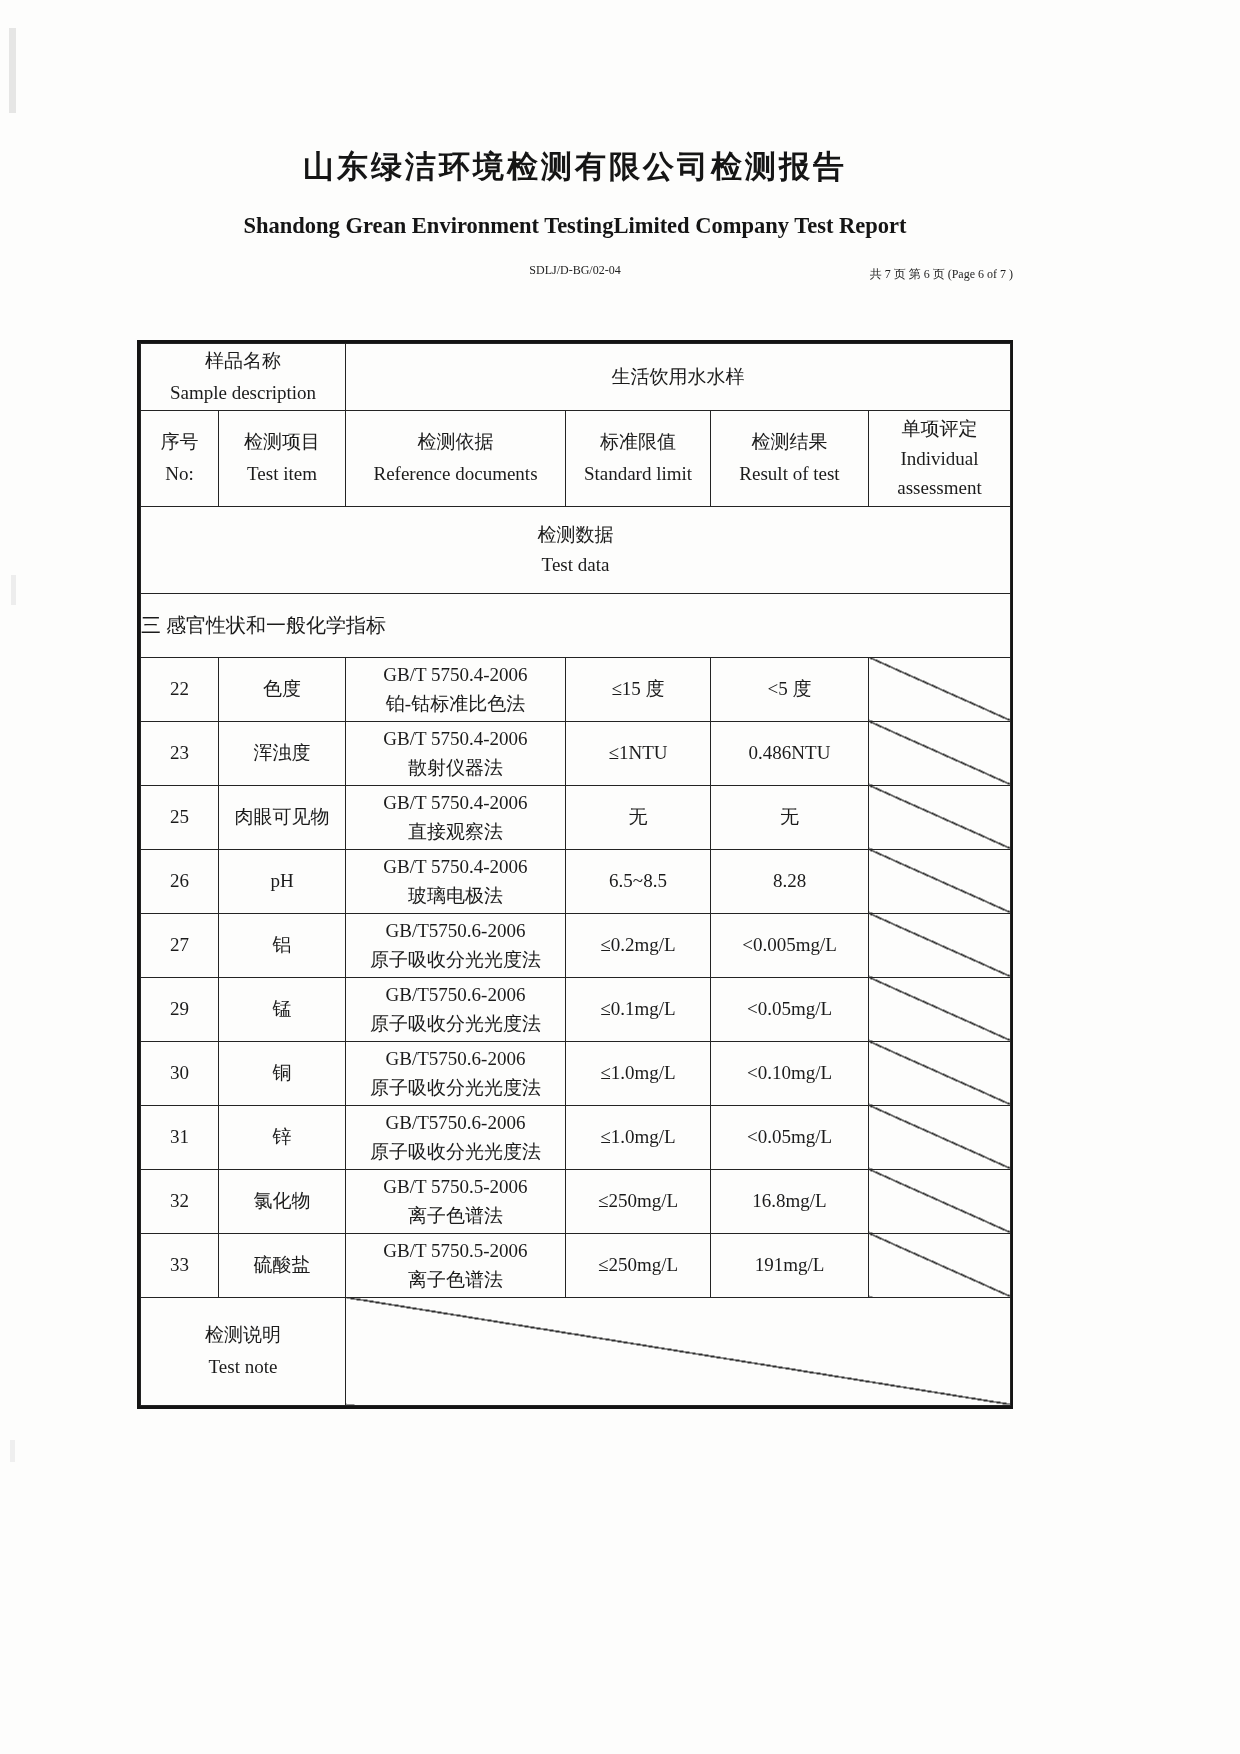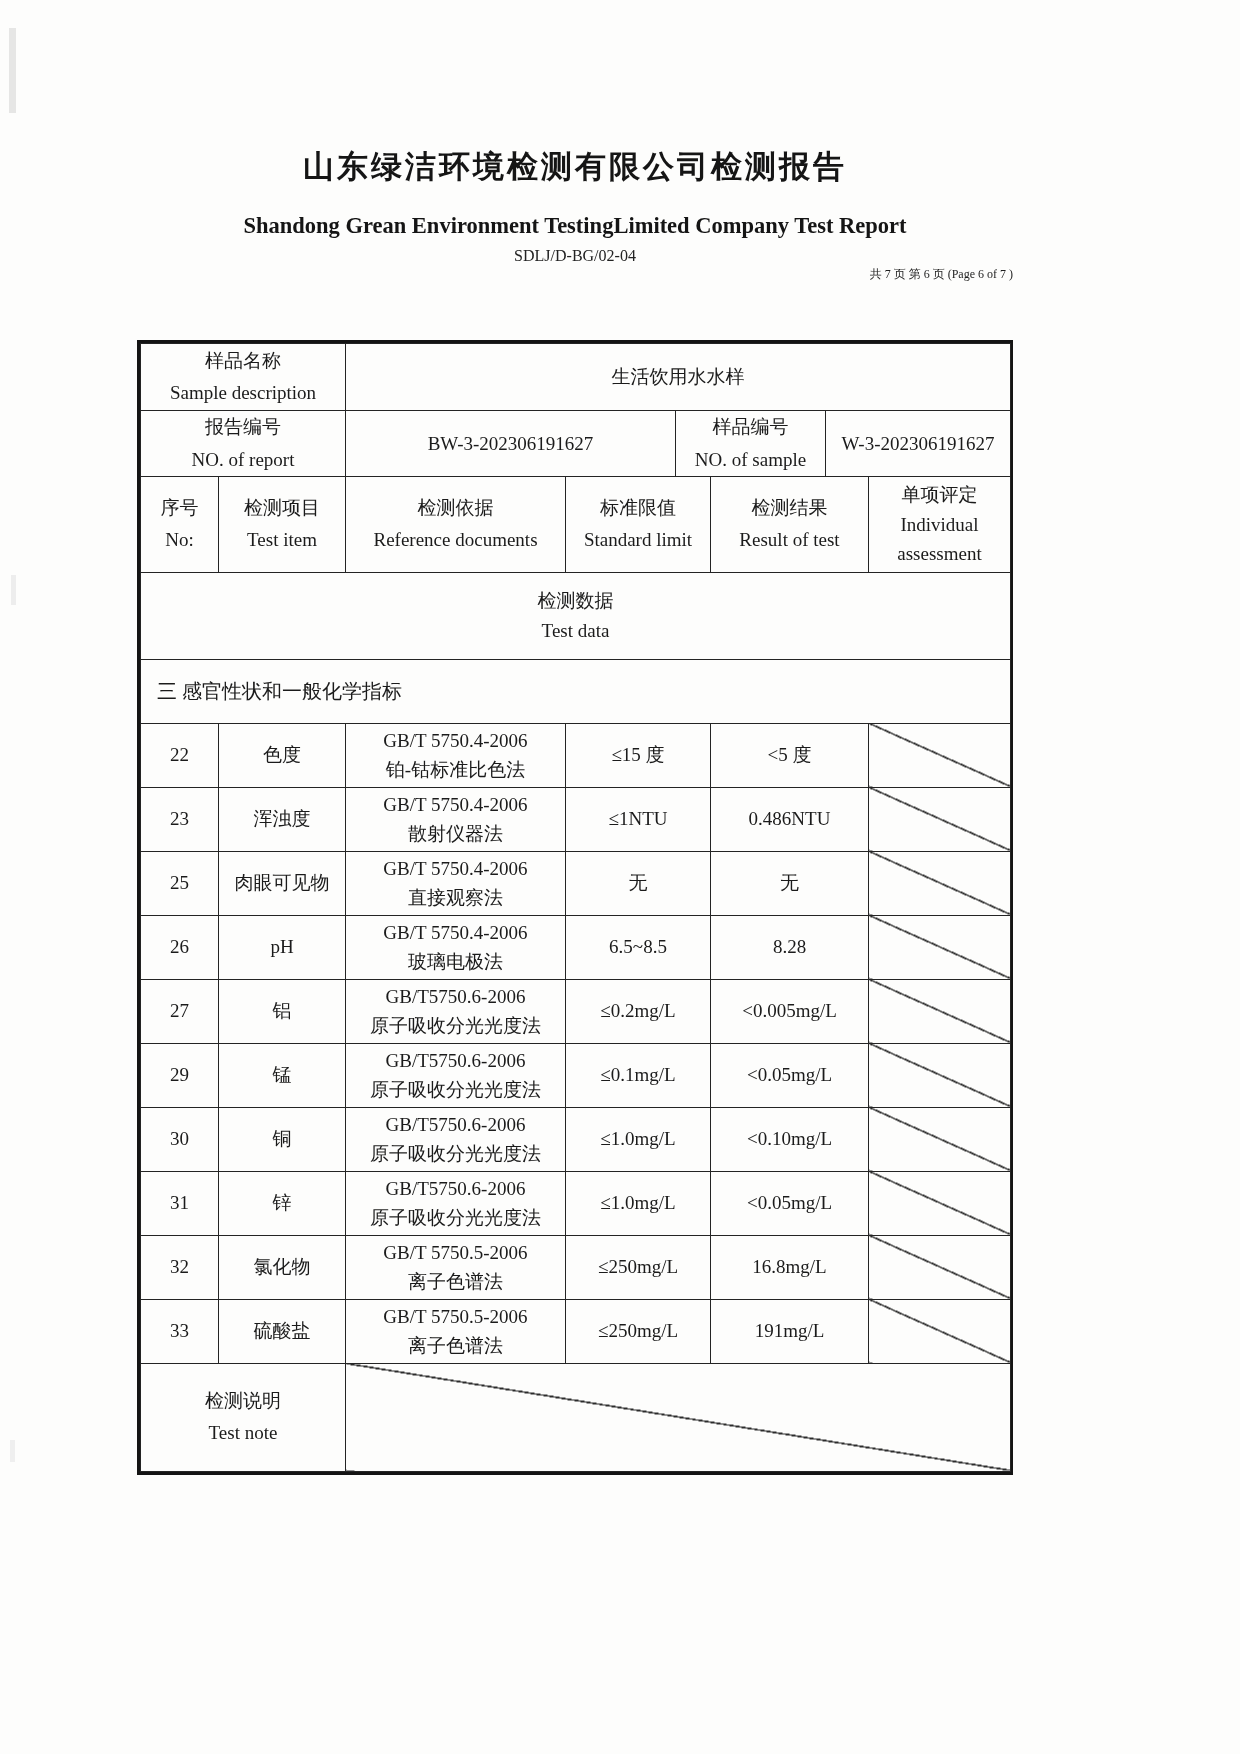--- a/index.html
+++ b/index.html
@@ -15,37 +15,37 @@
   }
   
   .scan-mark{position:absolute;background:#c9c9c9;opacity:.45;}
   .scan-mark.m1{left:9px;top:28px;width:7px;height:85px;}
   .scan-mark.m2{left:11px;top:575px;width:5px;height:30px;opacity:.3;}
   .scan-mark.m3{left:10px;top:1440px;width:5px;height:22px;opacity:.25;}
 
   .header-wrap{position:absolute;left:137px;top:8px;width:876px;text-align:center;}
   .doc-title{margin-top:138px;font-size:31px;font-weight:bold;letter-spacing:3px;color:#151515;}
   .doc-subtitle{margin-top:25px;font-size:22.5px;font-weight:bold;color:#151515;}
-  .doc-code{margin-top:8px;font-size:16px;color:#222;}
+  .doc-code{margin-top:24px;font-size:12px;color:#222;}
   .page-info{position:absolute;left:137px;top:266px;width:876px;text-align:right;font-size:12px;color:#1d1d1d;}
 
   .table-outer{
     position:absolute;left:137px;top:340px;width:870px;
     border:3px solid #141414;background:#fdfdfc;
   }
   table{border-collapse:collapse;width:870px;table-layout:fixed;}
   td{
     border:1.5px solid #242424;
     text-align:center;vertical-align:middle;
     font-size:19px;line-height:1.55;color:#1b1b1b;
     padding:0 4px;overflow:hidden;
   }
   .tbl-main tr:first-child td{border-top:none;}
   .lbl2{line-height:1.7;margin-top:22px;}
-  .sec-head td{text-align:left;padding-left:16px;font-size:20px;}
+  .sec-head td{text-align:left;padding-left:0;font-size:20px;}
   .diag{
     background-image:linear-gradient(to top right,
       transparent calc(50% - 0.8px),
       #2b2b2b calc(50% - 0.8px),
       #2b2b2b calc(50% + 0.8px),
       transparent calc(50% + 0.8px));
   }
 </style>
 </head>
 <body>
@@ -73,32 +73,20 @@
           <col style="width:150px">
           <col style="width:185px">
         </colgroup>
       <tbody>
           <tr style="height:67px">
         <td class="lbl2">
           <div>样品名称</div>
           <div>Sample description</div>
         </td>
         <td colspan="3">生活饮用水水样</td>
-      </tr>
-      <tr style="height:66px">
-        <td class="lbl2">
-          <div>报告编号</div>
-          <div>NO. of report</div>
-        </td>
-        <td>BW-3-202306191627</td>
-        <td class="lbl2">
-          <div>样品编号</div>
-          <div>NO. of sample</div>
-        </td>
-        <td>W-3-202306191627</td>
       </tr>
     </tbody>
       </table>
 
     <table class="tbl-main">
       <colgroup>
         <col style="width:78px">
           <col style="width:127px">
           <col style="width:220px">
         <col style="width:145px">

